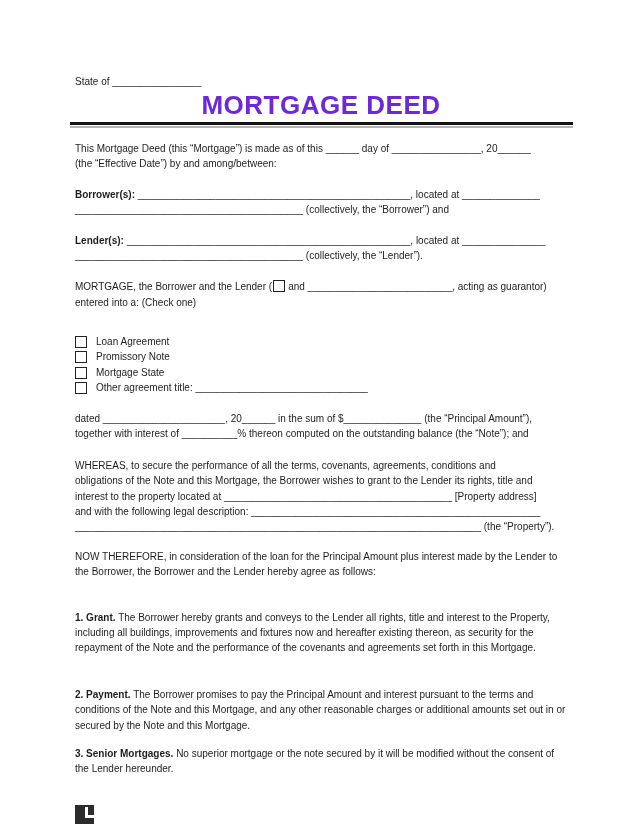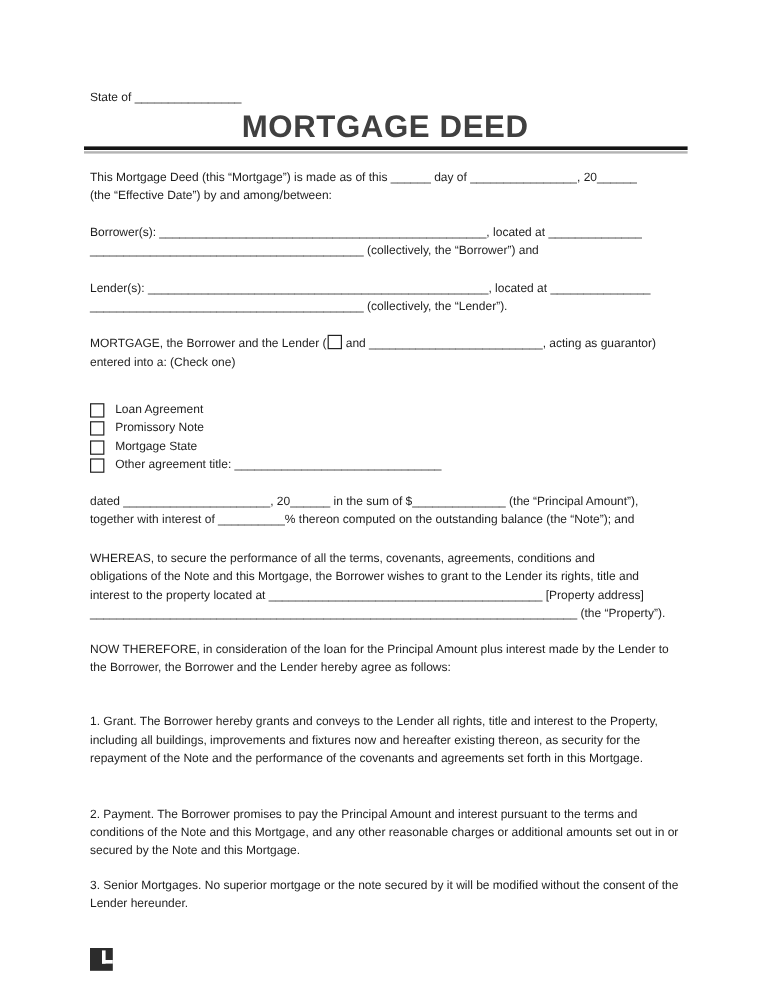--- a/index.html
+++ b/index.html
@@ -7,30 +7,30 @@
     width:640px; height:828px; position:relative; background:#ffffff;
     font-family:"Liberation Sans", sans-serif; color:#1d1d1d;
     font-size:10px; line-height:15.2px; overflow:hidden;
   }
   .content { position:absolute; left:75px; top:0; width:492px; }
 
   .state-line { margin-top:74px; white-space:nowrap; }
 
   .doc-title {
     margin:3px 0 0 0; font-size:26px; line-height:26px; font-weight:bold;
-    text-align:center; letter-spacing:0.5px; color:#404040;
+    text-align:center; letter-spacing:0.5px; color:#6d28d9;
   }
 
   .rule { margin-top:4px; margin-left:-5px; width:503px; }
   .rule-black { height:3px; background:#141414; }
   .rule-gray  { height:2px; background:#b3b3b3; margin-top:1px; }
 
   .para { margin:0; }
   .ln { white-space:nowrap; }
-  .b { font-weight:normal; }
+  .b { font-weight:bold; }
 
   .mt-intro     { margin-top:13px; }
   .mt-borrower  { margin-top:15px; }
   .mt-lender    { margin-top:16px; }
   .mt-guarantor { margin-top:16px; }
   .mt-checklist { margin-top:24px; }
   .mt-dated     { margin-top:15px; }
   .mt-whereas2  { margin-top:17px; }
   .mt-nowtf     { margin-top:15px; }
   .mt-grant     { margin-top:30px; }
@@ -109,20 +109,21 @@
 
     <div class="para mt-dated">
       <div class="ln">dated ______________________, 20______ in the sum of $______________ (the “Principal Amount”),</div>
       <div class="ln">together with interest of __________% thereon computed on the outstanding balance (the “Note”); and</div>
     </div>
 
     <div class="para mt-whereas2">
       <div class="ln">WHEREAS, to secure the performance of all the terms, covenants, agreements, conditions and</div>
       <div class="ln">obligations of the Note and this Mortgage, the Borrower wishes to grant to the Lender its rights, title and</div>
       <div class="ln">interest to the property located at _________________________________________ [Property address]</div>
+      <div class="ln">and with the following legal description: ____________________________________________________</div>
       <div class="ln">_________________________________________________________________________ (the “Property”).</div>
     </div>
 
     <p class="para mt-nowtf">NOW THEREFORE, in consideration of the loan for the Principal Amount plus interest made by the Lender to the Borrower, the Borrower and the Lender hereby agree as follows:</p>
 
     <p class="para mt-grant"><span class="b">1. Grant.</span><span> The Borrower hereby grants and conveys to the Lender all rights, title and interest to the Property, including all buildings, improvements and fixtures now and hereafter existing thereon, as security for the repayment of the Note and the performance of the covenants and agreements set forth in this Mortgage.</span></p>
 
     <p class="para mt-payment"><span class="b">2. Payment.</span><span> The Borrower promises to pay the Principal Amount and interest pursuant to the terms and conditions of the Note and this Mortgage, and any other reasonable charges or additional amounts set out in or secured by the Note and this Mortgage.</span></p>
 
     <p class="para mt-senior"><span class="b">3. Senior Mortgages.</span><span> No superior mortgage or the note secured by it will be modified without the consent of the Lender hereunder.</span></p>

